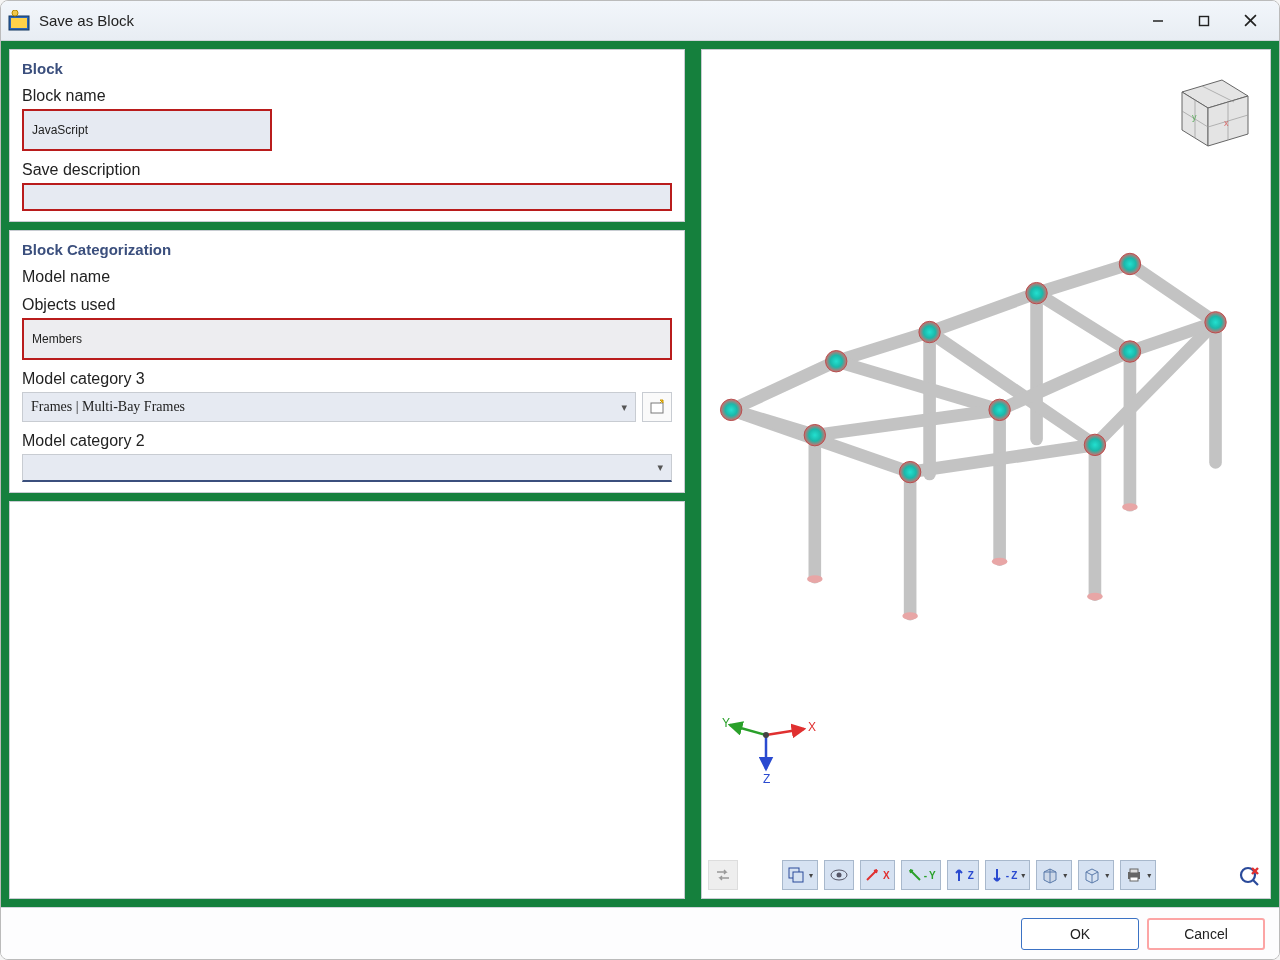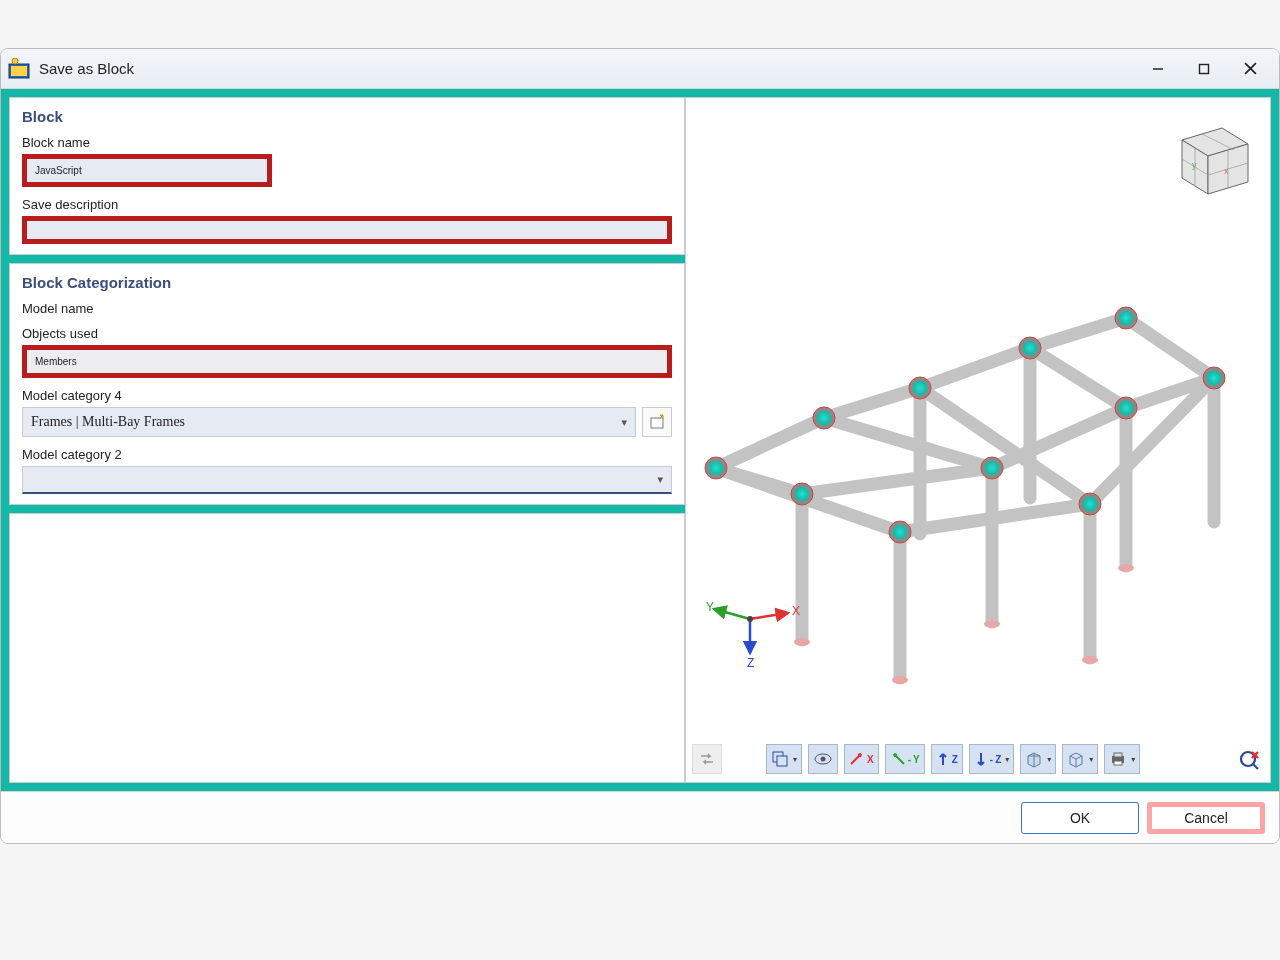--- a/index.html
+++ b/index.html
@@ -1,31 +1,31 @@
 <!DOCTYPE html>
 <html><head>
 <meta charset="utf-8">
 <style>
   * { box-sizing: border-box; }
   html, body { margin:0; padding:0; font-family: "Segoe UI", Arial, sans-serif; font-size:13px; color:#222; background:#f5f5f5; }
-  .window { width:1280px; height:796px; background:#fff; border:1px solid #bbb; border-radius:8px; overflow:hidden; position:relative; display:flex; flex-direction:column;margin-top:48px; }
+  .window { width:1280px; height:960px; background:#fff; border:1px solid #bbb; border-radius:8px; overflow:hidden; position:relative; display:flex; flex-direction:column; }
   
   .titlebar { height:40px; background:linear-gradient(#f2f6fb,#e8edf3); border-bottom:1px solid #d0d5db; display:flex; align-items:center; padding:0 6px; }
   .titlebar .app-icon { width:24px; height:24px; margin-right:8px; display:flex; align-items:center; justify-content:center; }
   .titlebar .title { font-size:15px; }
   .titlebar .spacer { flex:1; }
   .win-btn { width:46px; height:40px; display:flex; align-items:center; justify-content:center; }
   
-  .content { flex:1; display:flex; padding:8px; gap:0; background:#14b8a6; }
+  .content { flex:1; display:flex; padding:8px; gap:16px; background:#15803d; }
   .left-col { width:676px; display:flex; flex-direction:column; gap:8px; }
   .right-col { flex:1; display:flex; flex-direction:column; }
   .panel { background:#fff; border:1px solid #c8ccd2; padding:10px 12px; }
   .section-title { color:#3b4f7d; font-weight:600; font-size:15px; margin-bottom:8px; }
-  .field-label { font-size:13px; margin:10px 0 4px 0; }
-  .ro-field { background:#e6eaf2; border:5px solid #b91c1c; padding:6px 8px; font-size:10px; min-height:28px; }
+  .field-label { font-size:16px; margin:10px 0 4px 0; }
+  .ro-field { background:#e6eaf2; border:2px solid #b91c1c; padding:12px 8px; font-size:12px; min-height:28px; }
   .ro-field.light { background:#ededf0; }
   .ro-field.wide { width:100%; }
   .ro-field.short { width:250px; }
   .select-row { display:flex; gap:6px; align-items:stretch;font-family:Liberation Serif, serif; }
   .select-box { flex:1; background:#e6eaf2; border:1px solid #c8ccd2; padding:6px 8px; font-size:14px; display:flex; align-items:center; justify-content:space-between; min-height:28px; }
   .select-box.empty { background:#e6eaf2; border-bottom:2px solid #3b4f7d; }
   .icon-btn { width:30px; background:#fafafa; border:1px solid #c8ccd2; display:flex; align-items:center; justify-content:center; }
   .chev { font-size:11px; color:#555; }
   .filler-panel { flex:1; }
   
@@ -33,21 +33,21 @@
   .preview-svg { position:absolute; inset:0; }
   .cube-orient { position:absolute; top:12px; right:12px; }
   .axis-tripod { position:absolute; bottom:110px; left:14px; }
   .preview-toolbar { position:absolute; bottom:6px; left:6px; right:6px; height:34px; display:flex; align-items:center; gap:6px; }
   .tbtn { height:30px; min-width:30px; background:#d6e2f2; border:1px solid #a8b8cc; display:flex; align-items:center; justify-content:center; font-size:11px; padding:0 4px; gap:2px; }
   .tbtn.disabled { background:#eee; border-color:#ddd; color:#aaa; }
   .tbtn .drop { font-size:8px; color:#444; margin-left:2px; }
   .tbar-spacer { width:32px; }
   
   .footer { height:52px; border-top:1px solid #d0d5db; background:#fdfdfe; display:flex; align-items:center; justify-content:flex-end; gap:8px; padding:0 14px; }
-  .btn { min-width:118px; height:32px; border:5px solid #fca5a5; border-radius:3px; background:#fff; display:flex; align-items:center; justify-content:center; font-size:14px; }
+  .btn { min-width:118px; height:32px; border:2px solid #fca5a5; border-radius:3px; background:#fff; display:flex; align-items:center; justify-content:center; font-size:14px; }
   .btn.primary { border:1.5px solid #3b72c4; }
 </style>
 </head>
 <body>
 
 <div class="window">
 
   <div class="titlebar">
     <div class="app-icon">
       <svg width="22" height="22" viewBox="0 0 22 22">
@@ -89,21 +89,21 @@
       </div>
 
       <div class="panel">
         <div class="section-title">Block Categorization</div>
 
         <div class="field-label">Model name</div>
 
         <div class="field-label">Objects used</div>
         <div class="ro-field light wide">Members</div>
 
-        <div class="field-label">Model category 4</div>
+        <div class="field-label">Model category 3</div>
         <div class="select-row">
           <div class="select-box">
             <span>Frames | Multi-Bay Frames</span>
             <span class="chev">▾</span>
           </div>
           <div class="icon-btn">
             <svg width="18" height="18" viewBox="0 0 18 18">
               <rect x="3" y="5" width="12" height="10" fill="#fff" stroke="#7a7a7a"></rect>
               <polygon points="12,2 15,2 15,5 13.5,3.5" fill="#ffcc33" stroke="#cc9900"></polygon>
               <line x1="12" y1="5" x2="15" y2="2" stroke="#cc9900"></line>

